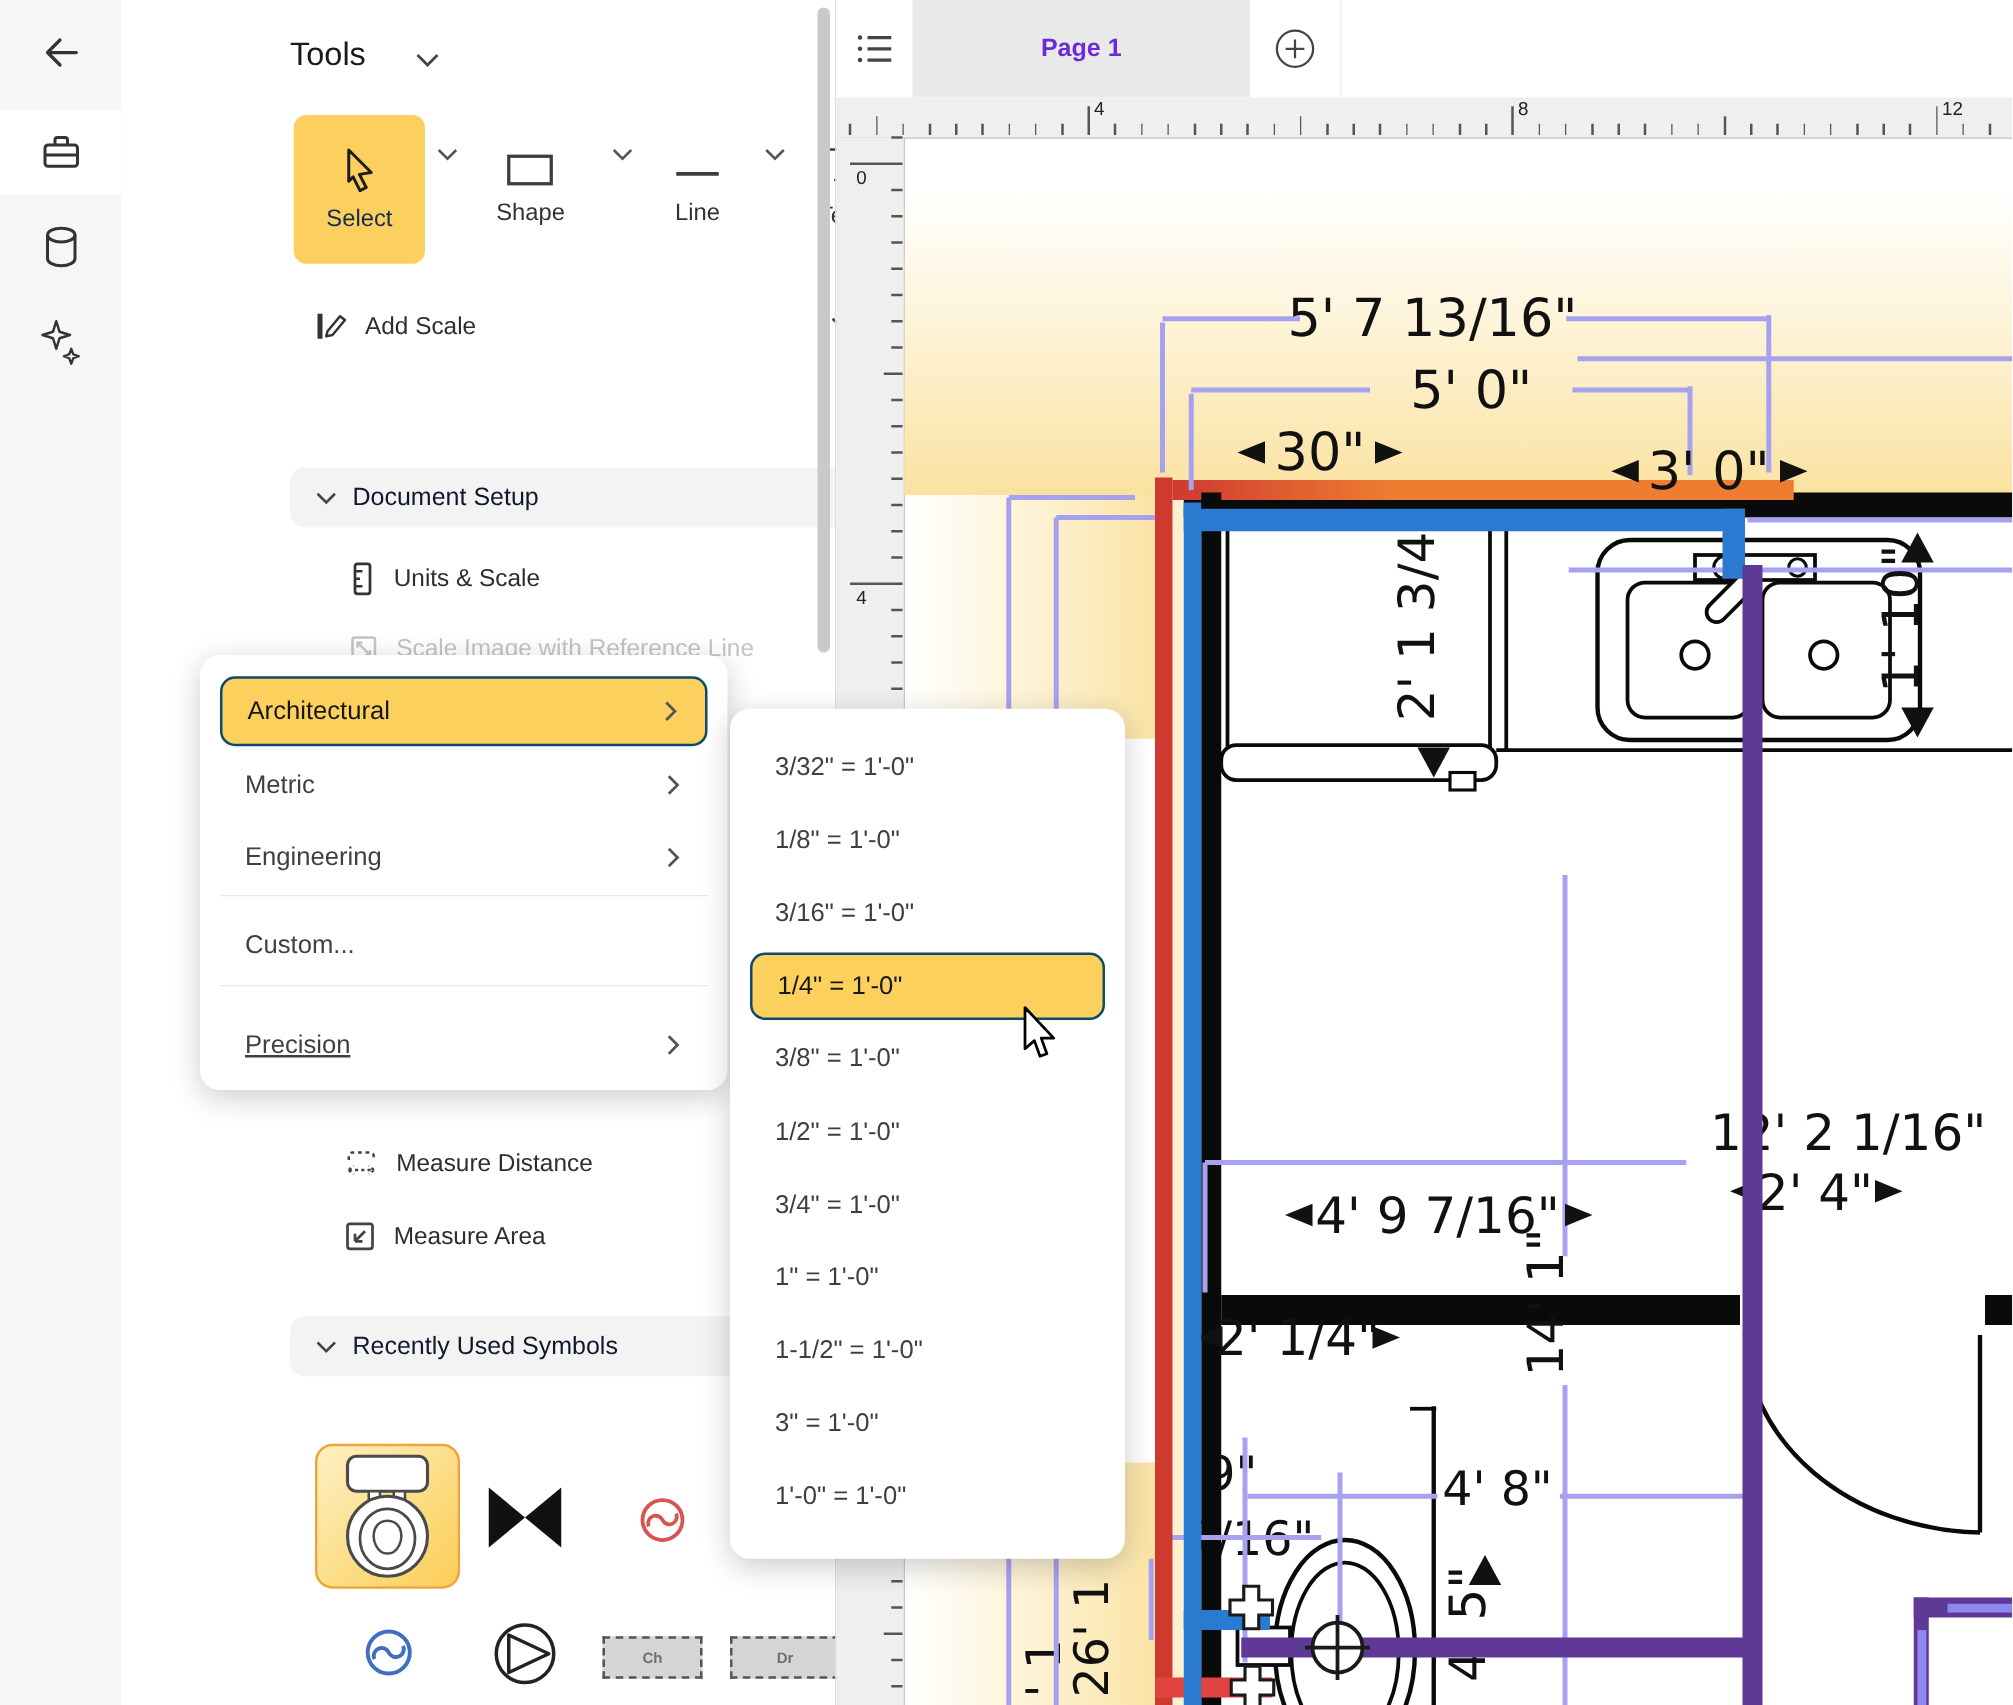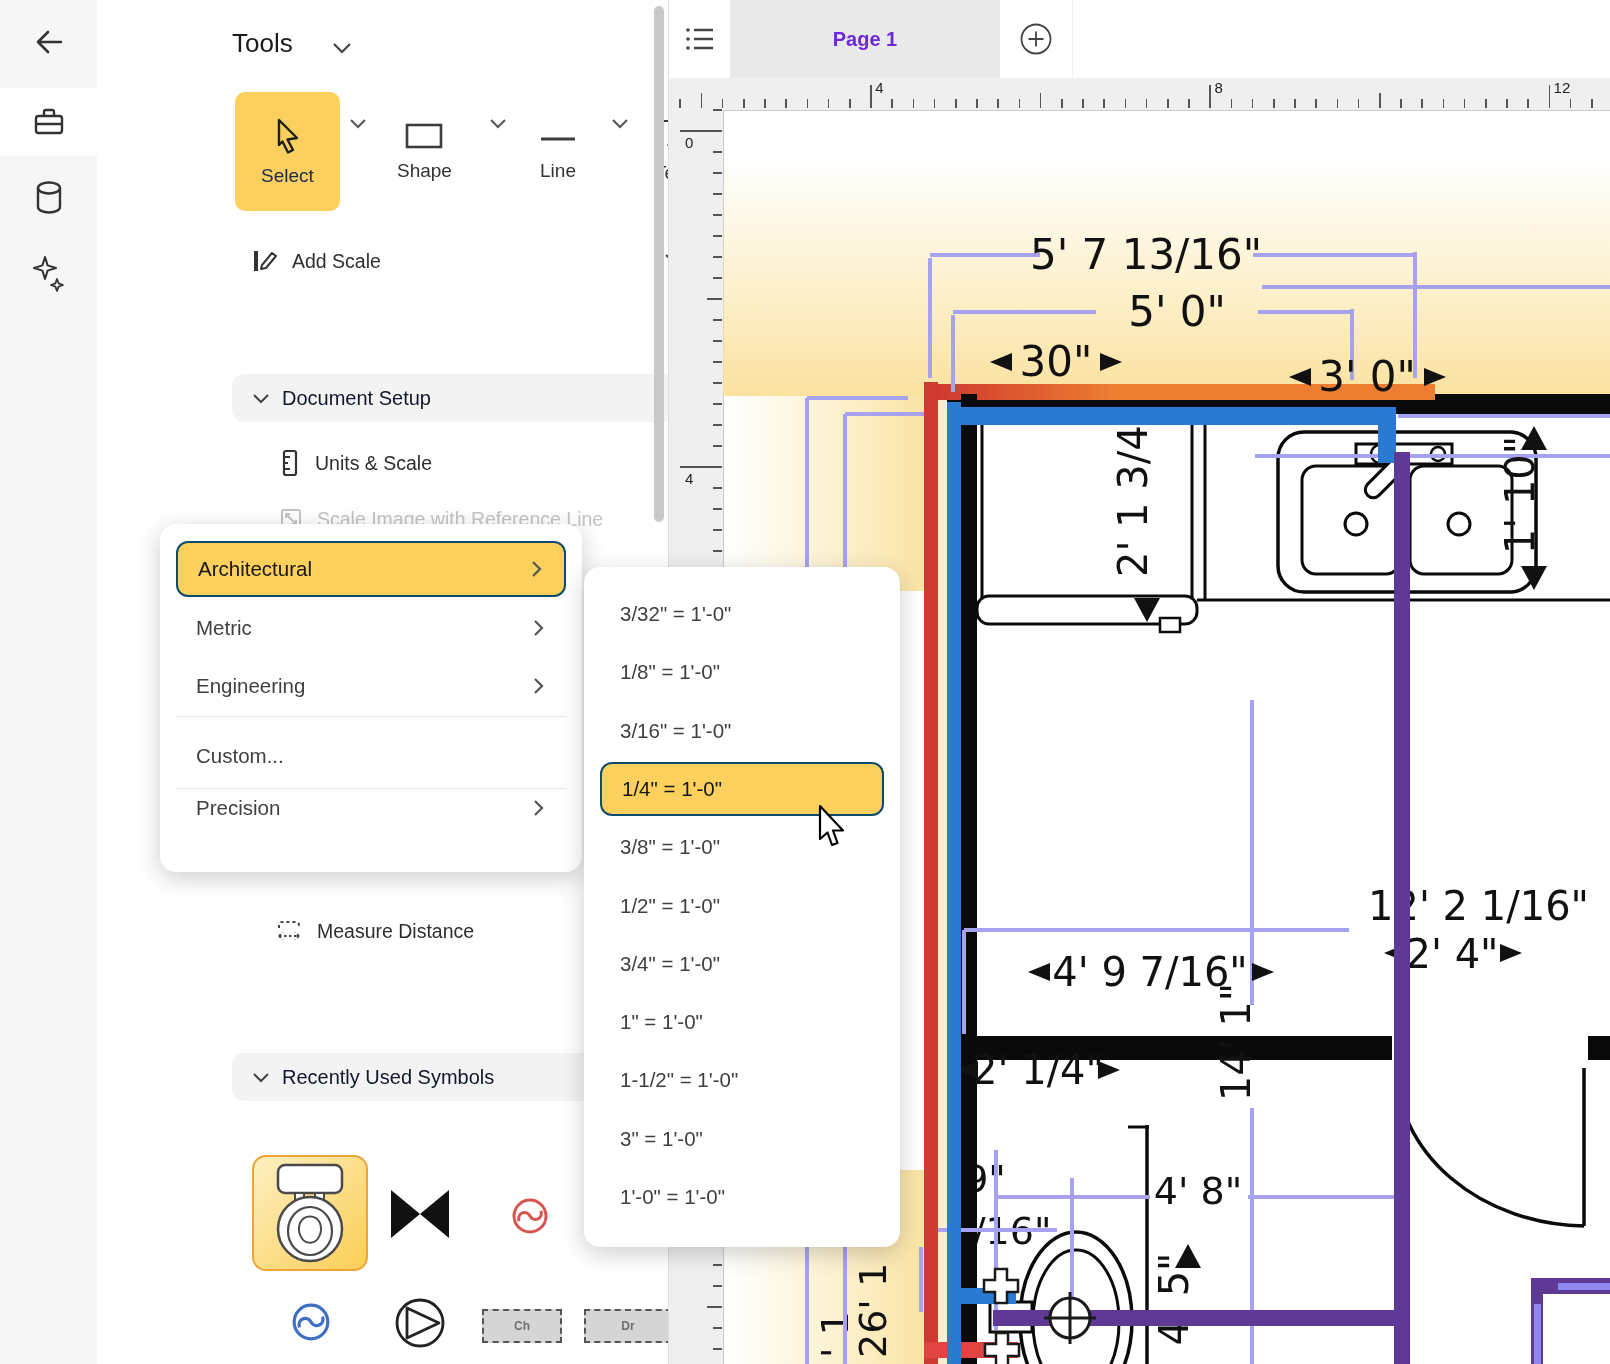--- a/index.html
+++ b/index.html
@@ -190,20 +190,29 @@
   <div class="row" style="left:178px;top:910px;width:420px;height:42px;">
     <span class="ric">
       <svg width="28" height="26" viewBox="0 0 28 26">
             <path d="M4 10 V7 a3 3 0 0 1 3-3 h14 a3 3 0 0 1 3 3 v3" stroke="#444" stroke-width="2" fill="none" stroke-dasharray="3 3"></path>
             <path d="M4 18 h20 M4 18 l4-3.5 M4 18 l4 3.5 M24 18 l-4-3.5 M24 18 l-4 3.5" stroke="#444" stroke-width="2" fill="none" stroke-dasharray="2.5 2.5"></path>
           </svg>
     </span>
     <span>Measure Distance</span>
   </div>
 
+  <div class="row" style="left:178px;top:968px;width:420px;height:42px;">
+    <span class="ric">
+      <svg width="26" height="26" viewBox="0 0 26 26">
+            <rect x="3" y="3" width="20" height="20" rx="2" stroke="#444" stroke-width="2.2" fill="none"></rect>
+            <path d="M17 9 L9 17 M9 17 v-6 M9 17 h6" stroke="#444" stroke-width="2.2" fill="none"></path>
+          </svg>
+    </span>
+    <span>Measure Area</span>
+  </div>
 
   <div class="pill" style="left:135px;top:1053px;width:485px;height:48px;">
     <svg width="18" height="11" viewBox="0 0 18 11">
           <polyline points="2,2 9,9 16,2" stroke="#444" stroke-width="2" fill="none"></polyline>
         </svg>
     <span>Recently Used Symbols</span>
   </div>
 
   <div class="sym-tile" id="toilet-tile">
     <svg width="84" height="104" viewBox="0 0 84 104">
@@ -527,21 +536,21 @@
         </svg></div>
       <div class="mi" style="top: 76px; height: 56px;">Metric<svg width="11" height="18" viewBox="0 0 11 18" class="mchev">
           <polyline points="2,2 9,9 2,16" stroke="#555" stroke-width="2.2" fill="none"></polyline>
         </svg></div>
       <div class="mi" style="top: 134px; height: 56px;">Engineering<svg width="11" height="18" viewBox="0 0 11 18" class="mchev">
           <polyline points="2,2 9,9 2,16" stroke="#555" stroke-width="2.2" fill="none"></polyline>
         </svg></div>
       <div class="mdiv" style="top: 192px;"></div>
       <div class="mi" style="top: 204px; height: 56px;">Custom...</div>
       <div class="mdiv" style="top: 264px;"></div>
-      <div class="mi" style="top: 256px; height: 56px;">Precision<svg width="11" height="18" viewBox="0 0 11 18" class="mchev">
+      <div class="mi" style="top: 284px; height: 56px; text-decoration: underline;">Precision<svg width="11" height="18" viewBox="0 0 11 18" class="mchev">
           <polyline points="2,2 9,9 2,16" stroke="#555" stroke-width="2.2" fill="none"></polyline>
         </svg></div>
     </div>
 <div class="menu" id="scale-submenu" style="left:584px;top:567px;width:316px;height:680px;">
       <div class="mi" style="top: 20px; height: 54px; color: rgb(63, 63, 63);">3/32" = 1'-0"</div>
       <div class="mi" style="top: 78.3px; height: 54px; color: rgb(63, 63, 63);">1/8" = 1'-0"</div>
       <div class="mi" style="top: 136.6px; height: 54px; color: rgb(63, 63, 63);">3/16" = 1'-0"</div>
       <div class="mi sel" style="top: 194.9px; height: 54px; color: rgb(22, 22, 22);">1/4" = 1'-0"</div>
       <div class="mi" style="top: 253.2px; height: 54px; color: rgb(63, 63, 63);">3/8" = 1'-0"</div>
       <div class="mi" style="top: 311.5px; height: 54px; color: rgb(63, 63, 63);">1/2" = 1'-0"</div>

